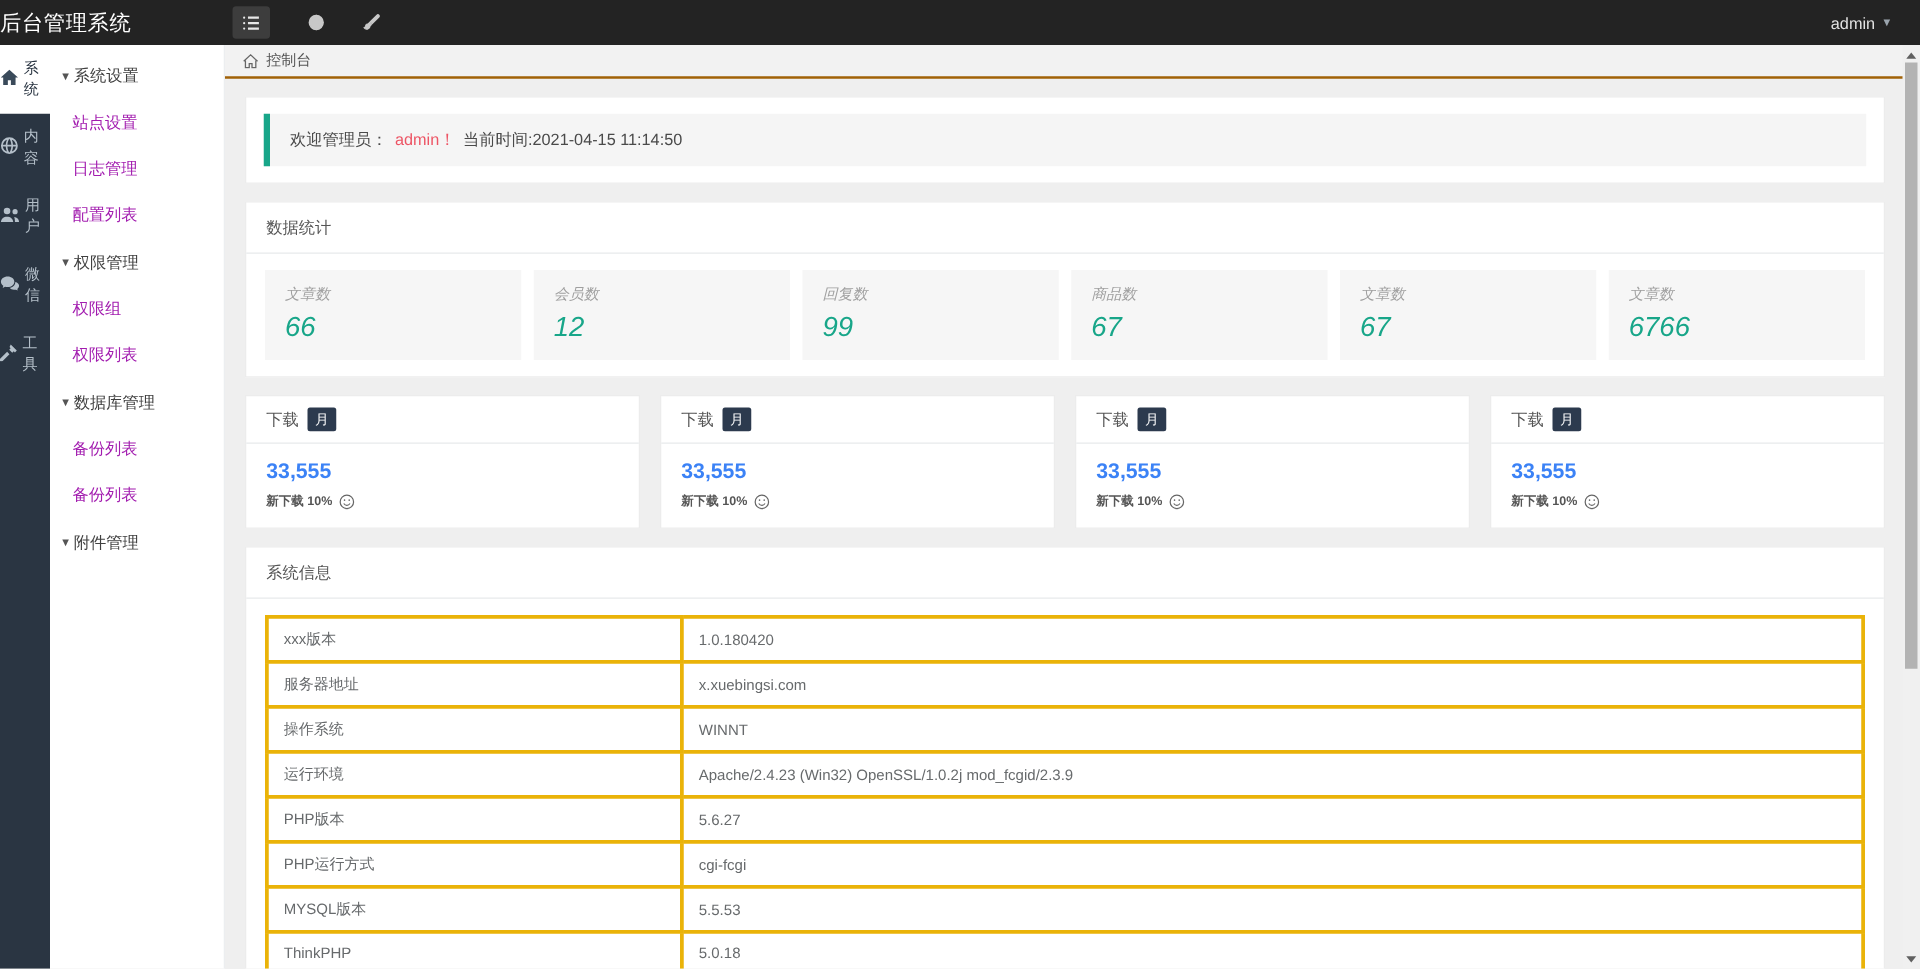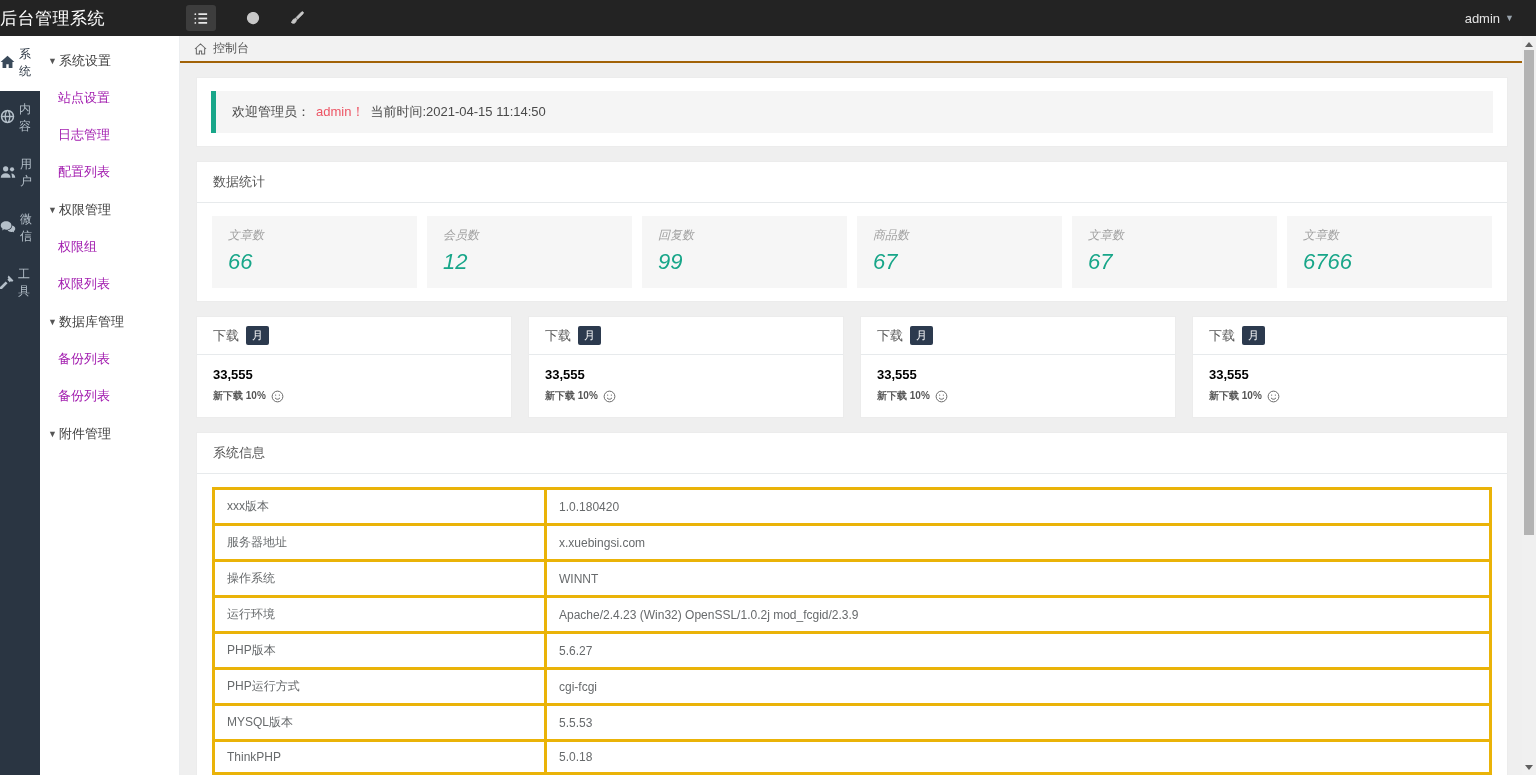--- a/index.html
+++ b/index.html
@@ -56,21 +56,21 @@
   .stat-label { font-size:12px; color:#a0a0a0; }
   .stat-value { font-size:22px; color:#18a689; margin-top:5px; }
 
   
   .dl-row { display:flex; gap:16px; margin-bottom:14px;align-items:center; }
   .dl-card { flex:1; background:#fff; border:1px solid #ececec; }
   .dl-header { padding:9px 16px; border-bottom:1px solid #e7eaec; display:flex; align-items:center; }
   .dl-title { font-size:13px; color:#555; }
   .badge { background:#2c3a4e; color:#fff; font-size:11px; padding:2px 6px; border-radius:2px; margin-left:7px; }
   .dl-body { padding:12px 16px 14px; }
-  .dl-value { font-size:13px; color:#000000; font-weight:600; }
+  .dl-value { font-size:17px; color:#3b82f6; font-weight:600; }
   .dl-sub { margin-top:7px; font-size:10px; color:#555; font-weight:600; display:flex; align-items:center; gap:5px; }
   .dl-sub svg { stroke:#666; }
 
   
   .info-table { width:100%; border-collapse:collapse; border:1px solid #e7eaec; }
   .info-table td { border:3px solid #eab308; padding:8px 12px; font-size:12px; color:#676a6c; height:31px; }
   .info-table td.k { width:26%; }
 
   
   .vscrollbar { position:absolute; top:0; right:0; bottom:0; width:14px; background:#f0f0f0; }

